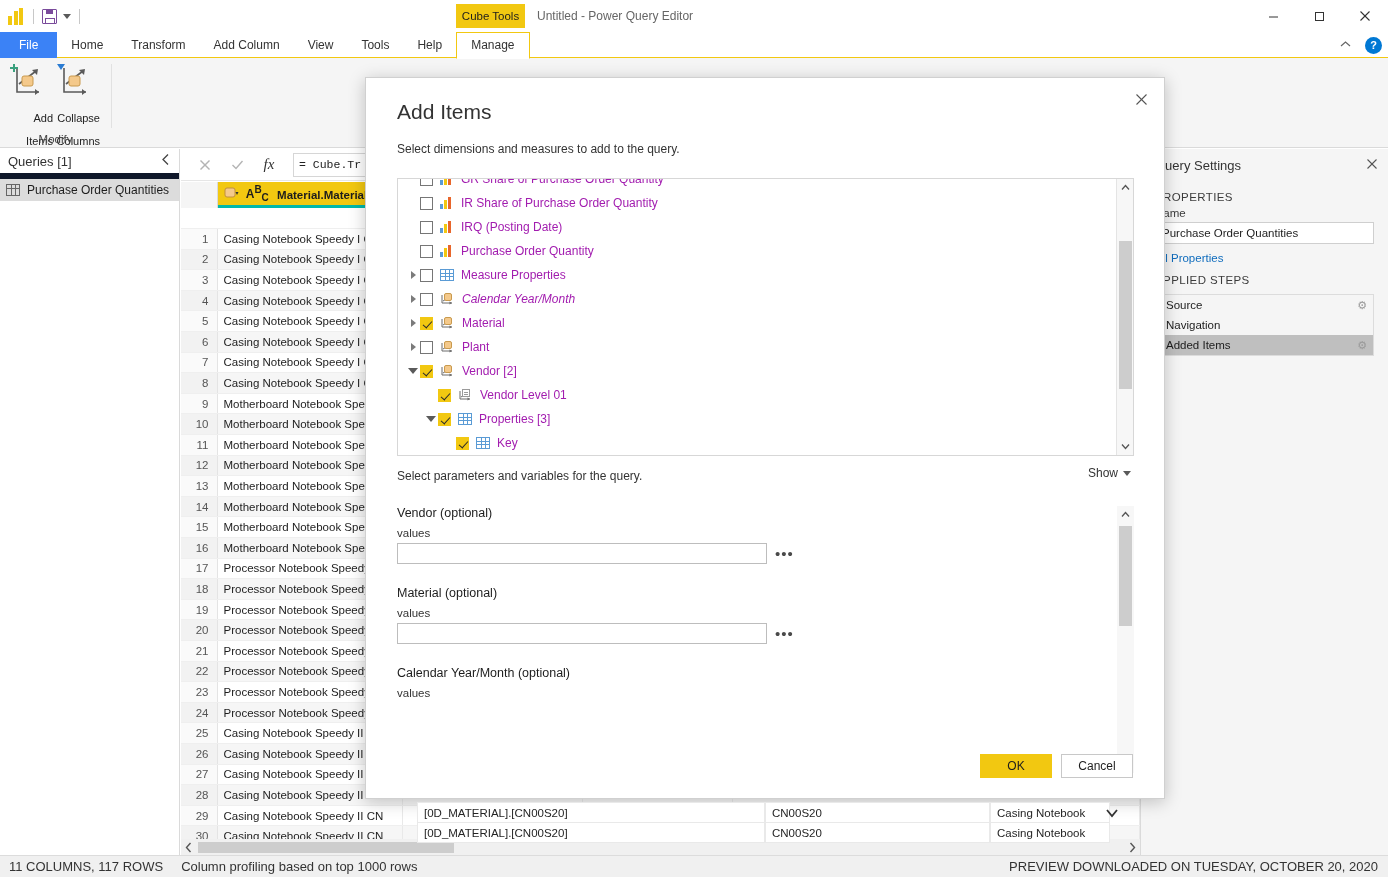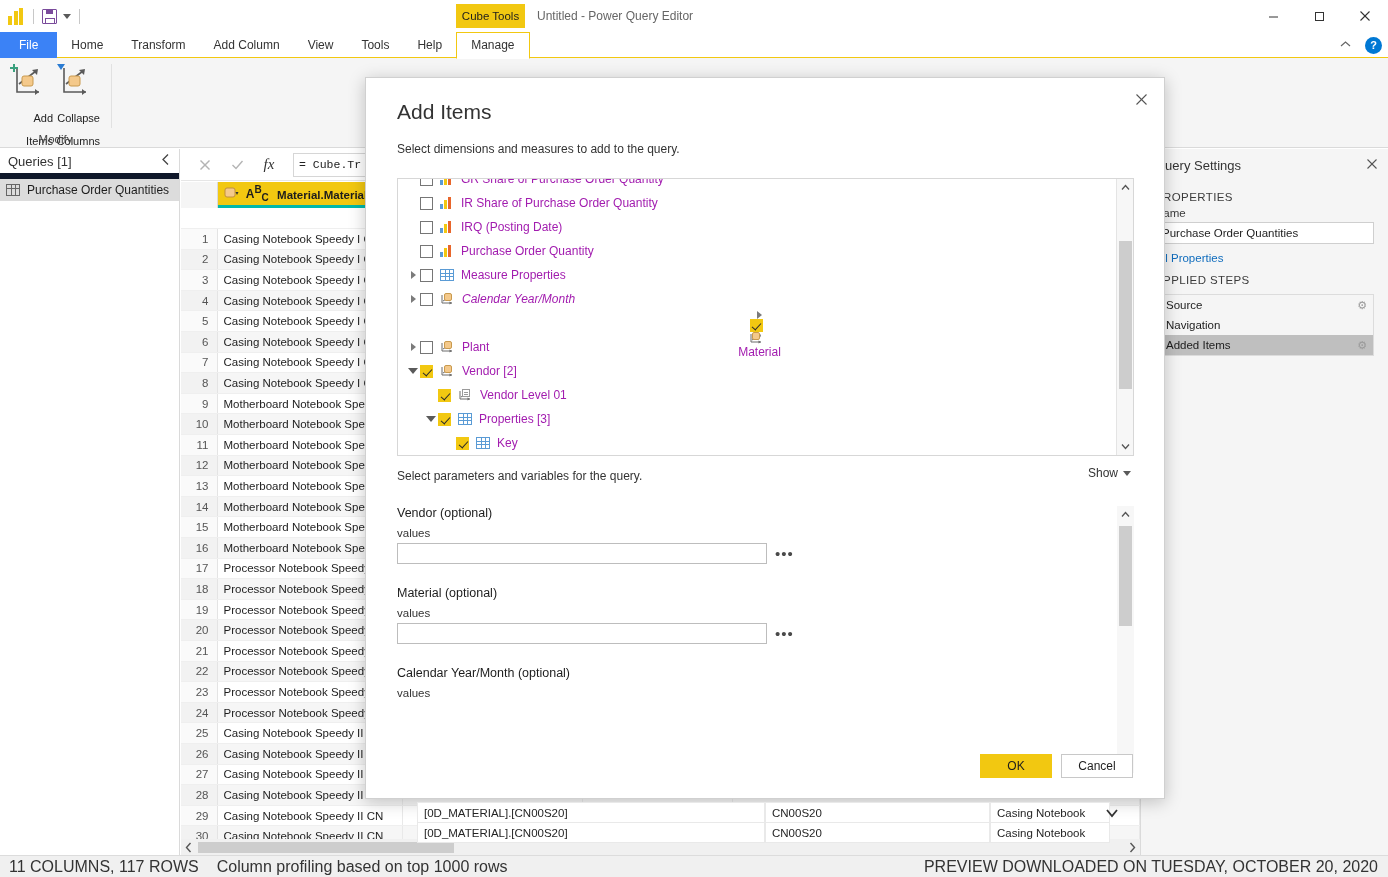--- a/index.html
+++ b/index.html
@@ -194,21 +194,21 @@
     height:20px; display:flex; align-items:center; justify-content:space-between;
     padding:0 6px 0 10px; font-size:11.5px; color:#1d1d1d;
   }
   .step.active { background:#bfbfbf; }
   .gear { color:#9a9a9a; font-size:11px; }
 
   
   .statusbar {
     position:absolute; left:0; bottom:0; width:1388px; height:22px;
     background:#f0f0f0; border-top:1px solid #dcdcdc;
-    display:flex; align-items:center; font-size:16px; color:#333;
+    display:flex; align-items:center; font-size:13px; color:#333;
   }
   .sb-left { display:flex; align-items:center; gap:18px; padding-left:9px; }
   .sb-right { margin-left:auto; padding-right:10px; }
 
   
   .dlg-shadow {
     position:absolute; left:365px; top:77px; width:800px; height:722px;
     background:#ffffff; border:1px solid #d0d0d0;
     box-shadow:0 3px 16px rgba(0,0,0,.22);
   }
@@ -804,21 +804,21 @@
               <svg class="ax" viewBox="0 0 12 10">
                 <path d="M1 0 L1 8 L11 8" fill="none" stroke="#6b6b6b" stroke-width="1"></path>
                 <polygon points="11,8 8.5,6.6 8.5,9.4" fill="#6b6b6b"></polygon>
                 <line x1="2" y1="6" x2="9.5" y2="1.5" stroke="#6b6b6b" stroke-width="1"></line>
                 <polygon points="11,0.5 7.5,1 10.3,3.3" fill="#6b6b6b"></polygon>
               </svg>
               <span class="cube"></span>
             </span>
             <span>Calendar Year/Month</span>
           </div>
-          <div class="trow" style="padding-left: 8px; flex-direction: column;">
+          <div class="trow" style="padding-left: 8px;">
             <span class="tw">
               <span class="tri-collapsed"></span>
             </span>
             <span class="cb on"></span>
             <span class="dim-ico">
               <svg class="ax" viewBox="0 0 12 10">
                 <path d="M1 0 L1 8 L11 8" fill="none" stroke="#6b6b6b" stroke-width="1"></path>
                 <polygon points="11,8 8.5,6.6 8.5,9.4" fill="#6b6b6b"></polygon>
                 <line x1="2" y1="6" x2="9.5" y2="1.5" stroke="#6b6b6b" stroke-width="1"></line>
                 <polygon points="11,0.5 7.5,1 10.3,3.3" fill="#6b6b6b"></polygon>

